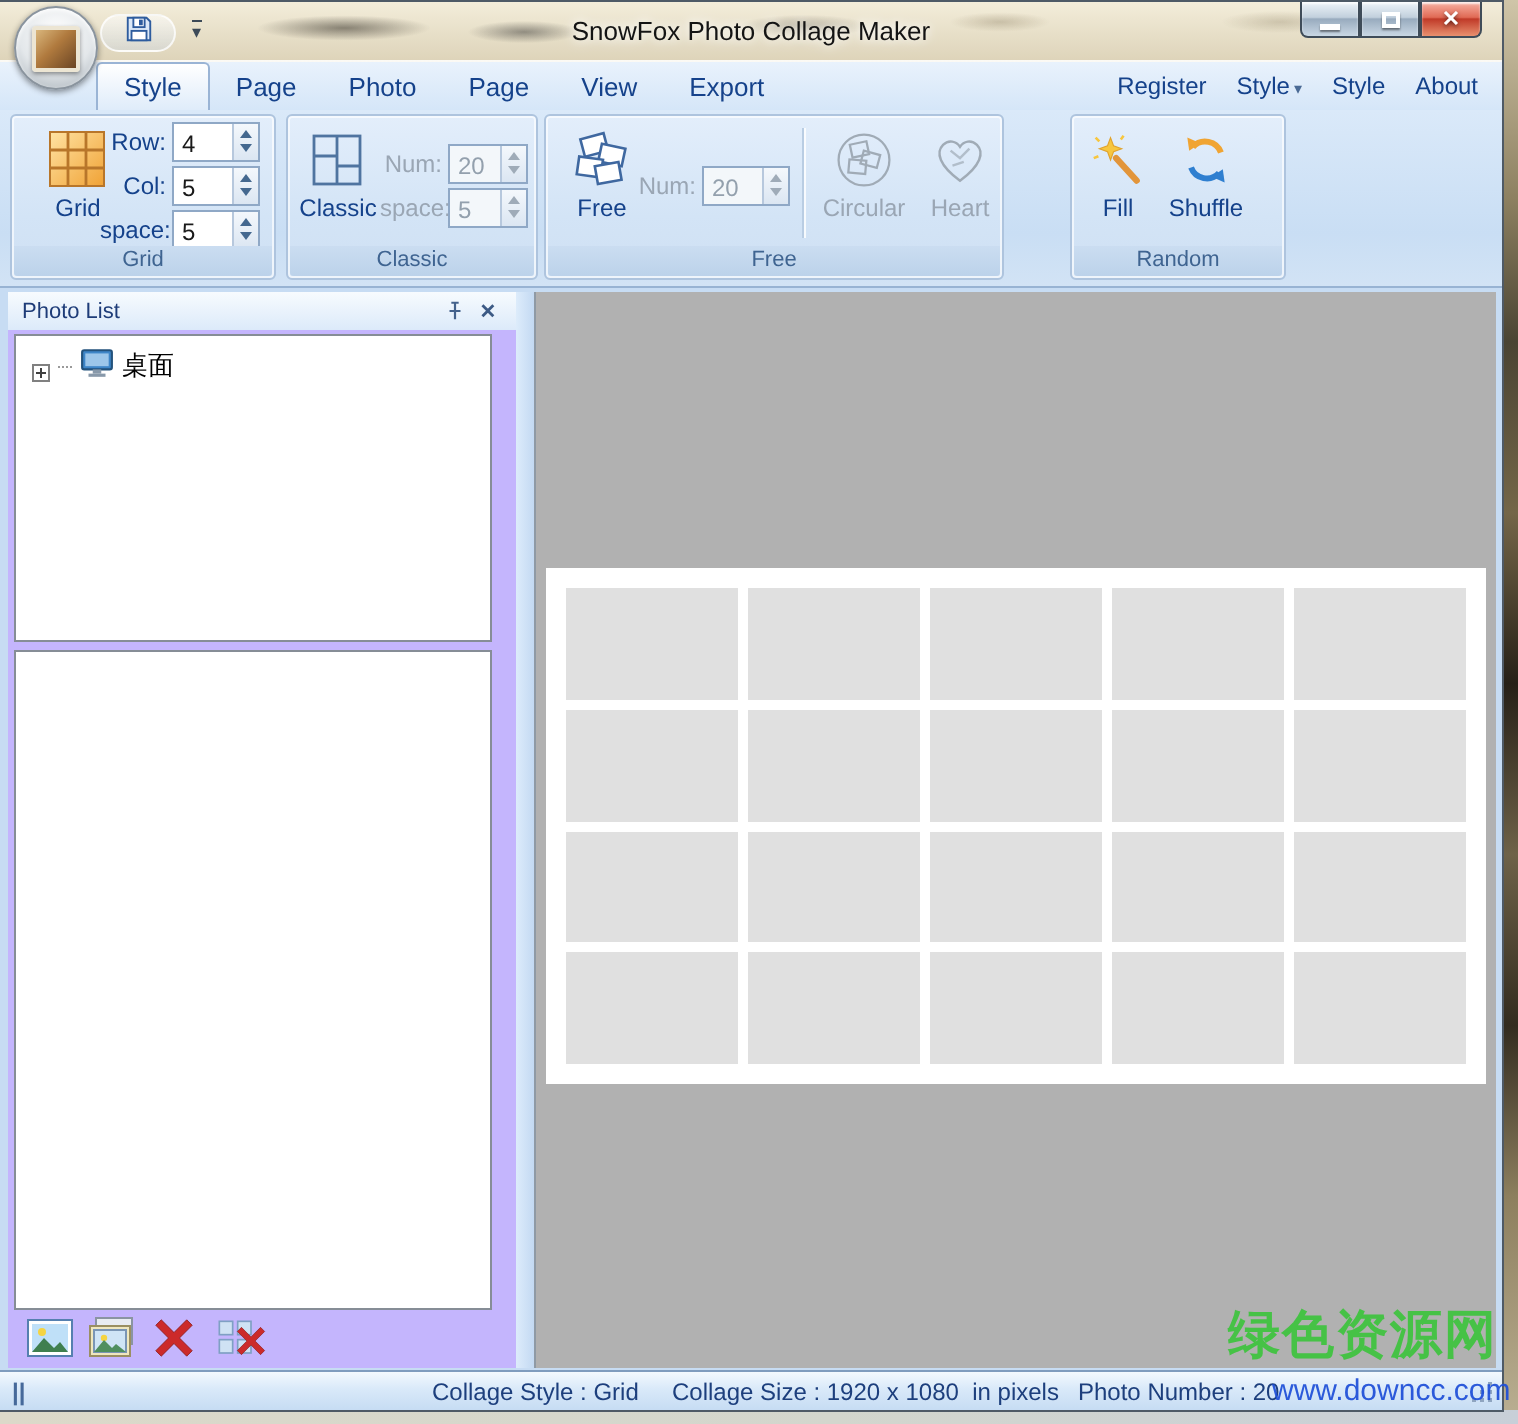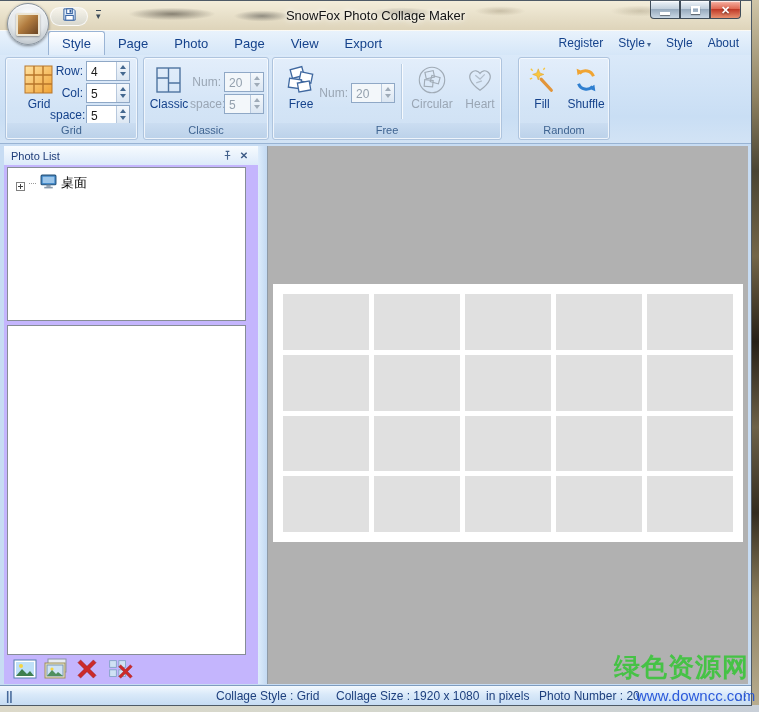--- a/index.html
+++ b/index.html
@@ -83,21 +83,21 @@
   .group { position:absolute; top:2px; height:83px;
     border:1px solid #aec4de; border-radius:3px;
     background:linear-gradient(180deg,#e3eefb,#d3e4f6 62%,#cfe0f3);
     box-shadow:inset 0 0 0 1px rgba(255,255,255,.65); }
   .glabel { position:absolute; left:1px; right:1px; bottom:1px; height:15px;
     background:linear-gradient(180deg,#cbddf1,#bcd2ea); border-radius:0 0 2px 2px;
     text-align:center; font-size:11px; color:#3f6491; line-height:15px; }
   #g-grid   { left:5px;   width:133px; }
   #g-classic{ left:143px; width:126px; }
   #g-free   { left:272px; width:230px; }
-  #g-random { left:518px; width:92px; }
+  #g-random { left:535px; width:108px; }
 
   .bigbtn { position:absolute; display:flex; flex-direction:column; align-items:center;
     font-size:12px; color:#15428b; }
   .bigbtn .bicon { height:34px; display:flex; align-items:center; justify-content:center; }
   .bigbtn.dis { color:#9aa6b4; }
 
   .fields { position:absolute; }
   .field { display:flex; align-items:center; height:21px; margin-bottom:1px; }
   .flabel { text-align:right; font-size:12px; color:#15428b; padding-right:3px; }
   .flabel.dis { color:#9aa6b4; }

